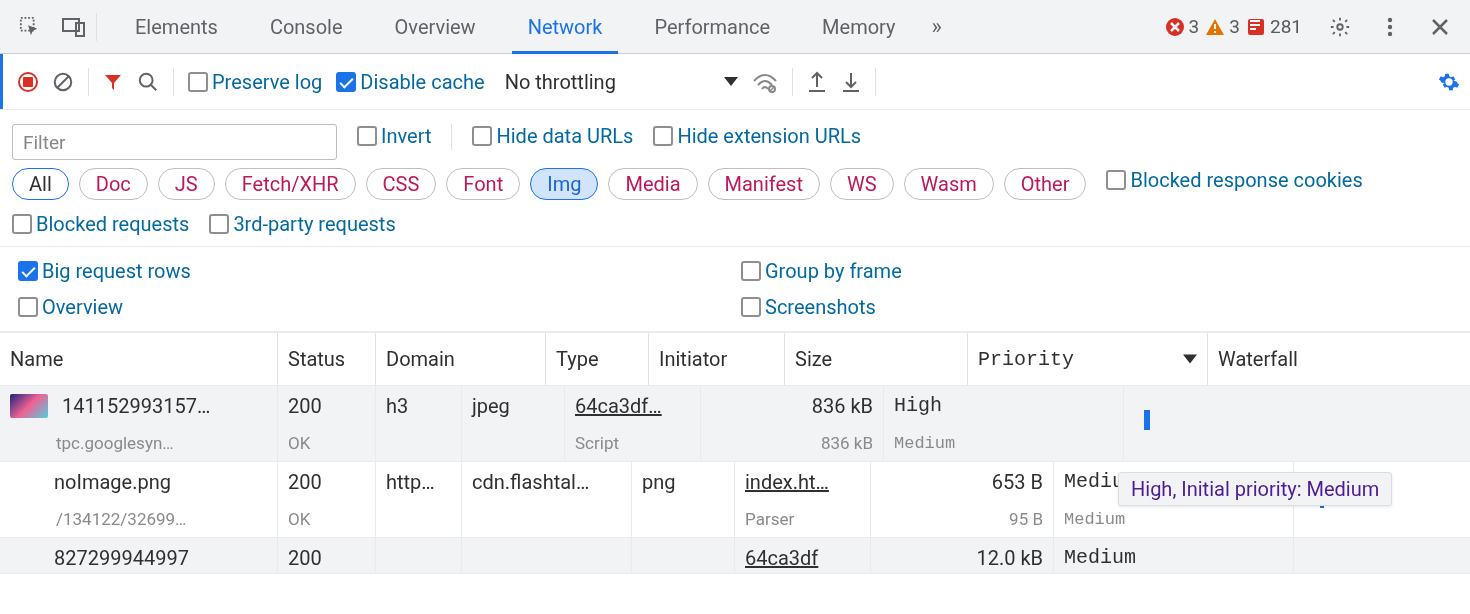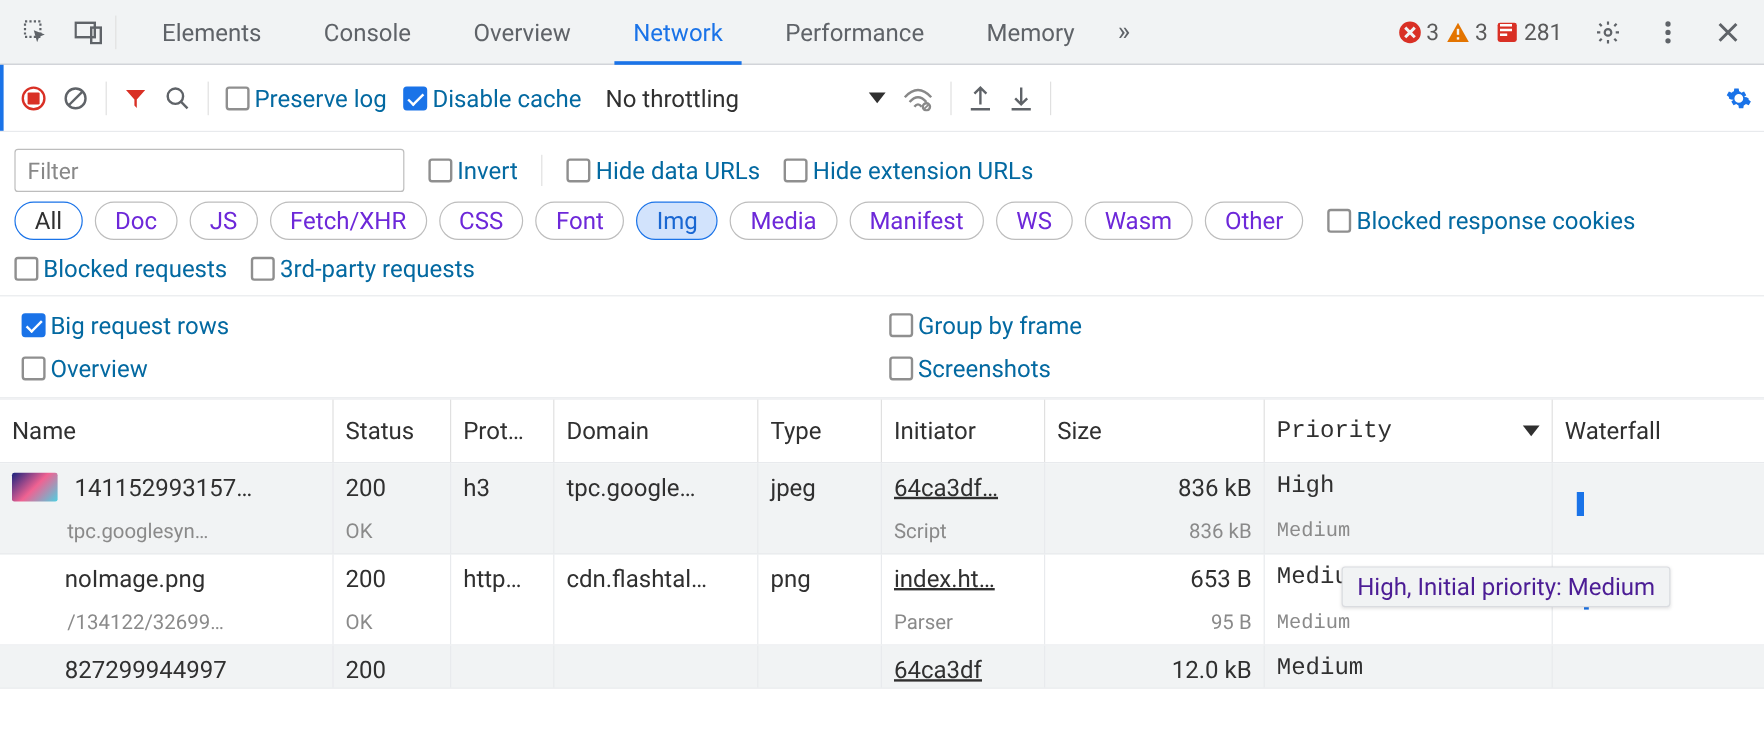--- a/index.html
+++ b/index.html
@@ -22,25 +22,25 @@
   .tb-sep { width:1px; height:28px; background:#e0e0e0; }
   .funnel { color:#d93025; }
   .cbx { width:20px; height:20px; border:2px solid #8f8f8f; border-radius:3px; display:inline-block; vertical-align:middle; position:relative; flex-shrink:0; background:#fff; }
   .cbx.checked { background:#1a73e8; border-color:#1a73e8; }
   .cbx.checked::after{content:"";position:absolute;left:5px;top:1px;width:5px;height:11px;border:solid #fff;border-width:0 2.5px 2.5px 0;transform:rotate(45deg);}
   .lbl { display:flex; align-items:center; gap:4px; color:#0369a1; }
   .throttle { display:flex; align-items:center; gap:14px; margin-left:6px;}
   .chev-down{width:0;height:0;border-left:7px solid transparent;border-right:7px solid transparent;border-top:9px solid #303030;}
   
   .toolbar2 { padding: 8px 12px 0; border-bottom: 1px solid #e8eaed; }
-  .row { display:flex; align-items:center; gap:20px; padding:6px 0; flex-wrap:wrap; }
+  .row { display:flex; align-items:flex-start; gap:20px; padding:6px 0; flex-wrap:wrap; }
   .filter-input { width: 325px; height: 36px; border:1px solid #bdbdbd; border-radius:3px; padding:0 10px; font-size:19px; color:#888; display:flex; align-items:center; }
   .sep-v { width:1px; height:26px; background:#e0e0e0; }
   .pills { display:flex; gap:10px; }
-  .pill { padding:3px 16px; border:1px solid #bdbdbd; border-radius:18px; font-size:20px; color:#6d28d9; background:#fff; }
+  .pill { padding:3px 16px; border:1px solid #bdbdbd; border-radius:18px; font-size:20px; color:#be185d; background:#fff; }
   .pill.outline-blue { border-color:#1a73e8; color:#303030; }
   .pill.sel { background:#d2e3fc; border-color:#1a73e8; color:#1967d2; }
   
   .toolbar3 { border-bottom:1px solid #e8eaed; padding: 6px 12px; display:flex;}
   .half { flex:1; display:flex; flex-direction:column; gap:12px; padding:6px 6px;}
   
   .grid-head { display:flex; height:54px; border-bottom:1px solid #e8eaed; border-top:1px solid #e8eaed; background:#fff; }
   .col { border-right:1px solid #e0e0e0; padding: 0 10px; display:flex; align-items:center; color:#303030; position:relative; }
   .col:last-child{border-right:none;}
   .c-name{width:278px;} .c-status{width:98px;} .c-protocol{width:86px;} .c-domain{width:170px;} .c-type{width:103px;} .c-initiator{width:136px;} .c-size{width:183px;} .c-priority{width:240px;font-family:Liberation Mono, monospace;} .c-waterfall{flex:1;}
@@ -265,21 +265,20 @@
     <label class="lbl">
         <span class="cbx"></span>
         <span>Screenshots</span>
       </label>
   </div>
 </div>
 
 <div class="grid-head">
   <div class="col c-name">Name</div>
   <div class="col c-status">Status</div>
-  <div class="col c-protocol">Prot…</div>
   <div class="col c-domain">Domain</div>
   <div class="col c-type">Type</div>
   <div class="col c-initiator">Initiator</div>
   <div class="col c-size">Size</div>
   <div class="col c-priority">
       <span>Priority</span>
       <div class="sort-ind"></div>
     </div>
   <div class="col c-waterfall">Waterfall</div>
 </div>
@@ -294,23 +293,20 @@
         </div>
       <div class="sub" style="padding-left:46px;">tpc.googlesyn…</div>
     </div>
     <div class="gcell c-status">
         <span>200</span>
         <span class="sub">OK</span>
       </div>
     <div class="gcell c-protocol">
         <span>h3</span>
       </div>
-    <div class="gcell c-domain">
-        <span>tpc.google…</span>
-      </div>
     <div class="gcell c-type">
         <span>jpeg</span>
       </div>
     <div class="gcell c-initiator">
         <span class="underline">64ca3df…</span>
         <span class="sub">Script</span>
       </div>
     <div class="gcell c-size right">
         <span>836 kB</span>
         <span class="sub">836 kB</span>

